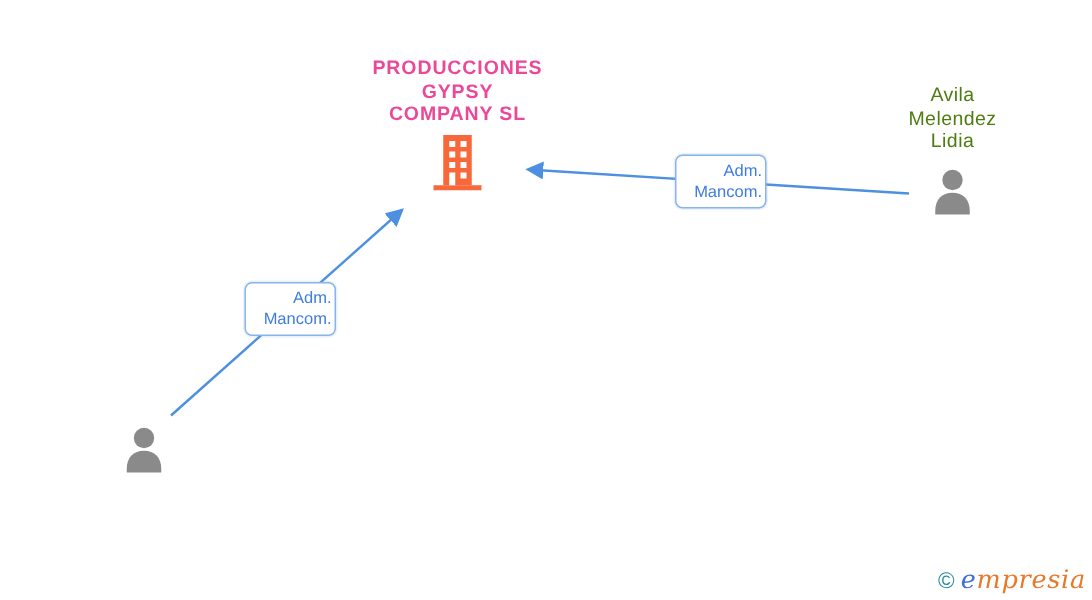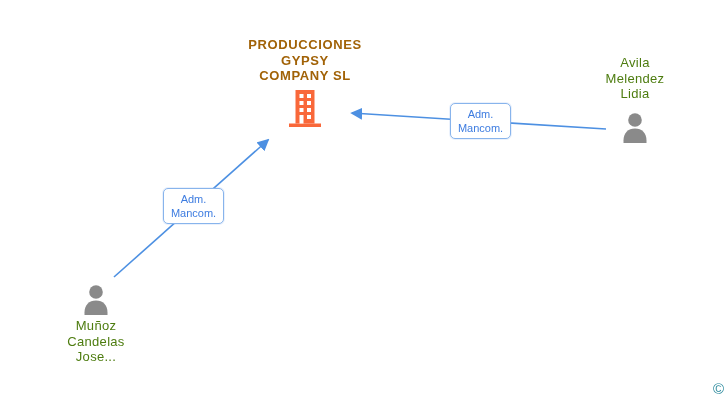--- a/index.html
+++ b/index.html
@@ -6,26 +6,26 @@
   .canvas{
     position:relative;width:728px;height:400px;background:#ffffff;overflow:hidden;
     font-family:"Liberation Sans", sans-serif;
   }
   .edges{position:absolute;left:0;top:0;width:728px;height:400px;}
   .edge{stroke:#4d90e2;stroke-width:1.6;fill:none;}
   .node-label{
     position:absolute;text-align:center;color:#4d7c0f;
     font-size:13px;line-height:15.5px;letter-spacing:.3px;white-space:pre-line;
   }
-  .company-label{font-weight:bold;letter-spacing:.6px;color:#a16207;}
+  .company-label{font-weight:bold;letter-spacing:.6px;color:#ec4899;}
   .icon-abs{position:absolute;}
   .edge-label{
     position:absolute;box-sizing:border-box;width:61px;min-height:35px;
     background:#ffffff;border:1.5px solid #88b4ec;border-radius:5px;
-    color:#3d7ce0;font-size:11px;line-height:14px;text-align:center;
+    color:#3d7ce0;font-size:11px;line-height:14px;text-align:right;
     padding:3px 2px;white-space:pre-line;
     box-shadow:0 0 0 1px rgba(136,180,236,.18);
   }
   .footer-logo{
     position:absolute;right:4px;bottom:3px;display:flex;align-items:baseline;gap:4px;
   }
   .copyright{color:#2b8a9d;font-size:15px;}
   .brand{font-family:"DejaVu Serif", serif;font-style:italic;font-size:17px;letter-spacing:.5px;}
   .brand .e{color:#3f6fd6;}
   .brand .rest{color:#e8792b;}
@@ -66,26 +66,24 @@
 Lidia</div>
   <svg class="icon-abs" style="left:618px;top:111px;" width="34" height="34" viewBox="0 0 34 34">
     <circle cx="17" cy="9" r="6.8" fill="#8a8a8a"></circle>
     <path d="M 17 17.5 C 10 17.5 5.5 22 5.5 29.5 L 5.5 32 L 28.5 32 L 28.5 29.5 C 28.5 22 24 17.5 17 17.5 Z" fill="#8a8a8a"></path>
   </svg>
 
   <svg class="icon-abs" style="left:79px;top:283px;" width="34" height="34" viewBox="0 0 34 34">
     <circle cx="17" cy="9" r="6.8" fill="#8a8a8a"></circle>
     <path d="M 17 17.5 C 10 17.5 5.5 22 5.5 29.5 L 5.5 32 L 28.5 32 L 28.5 29.5 C 28.5 22 24 17.5 17 17.5 Z" fill="#8a8a8a"></path>
   </svg>
-  <div class="node-label" style="left:36px;top:318px;width:120px;">Muñoz
-Candelas
-Jose...</div>
 
   <div class="edge-label" style="left:450px;top:103px;">Adm.
 Mancom.</div>
   <div class="edge-label" style="left:163px;top:188px;">Adm.
 Mancom.</div>
 
   <div class="footer-logo">
     <span class="copyright">©</span>
+    <span class="brand"><span class="e">e</span><span class="rest">mpresia</span></span>
   </div>
 
 </div>
 
 </body></html>

